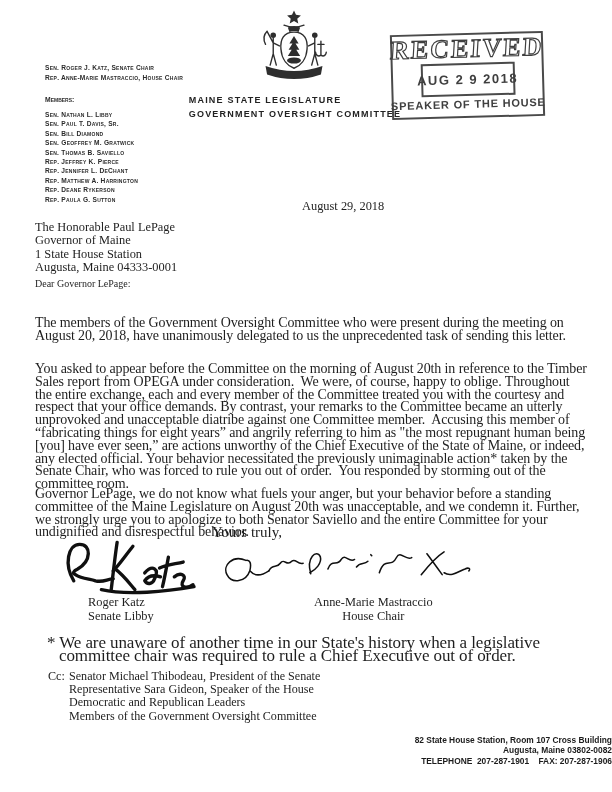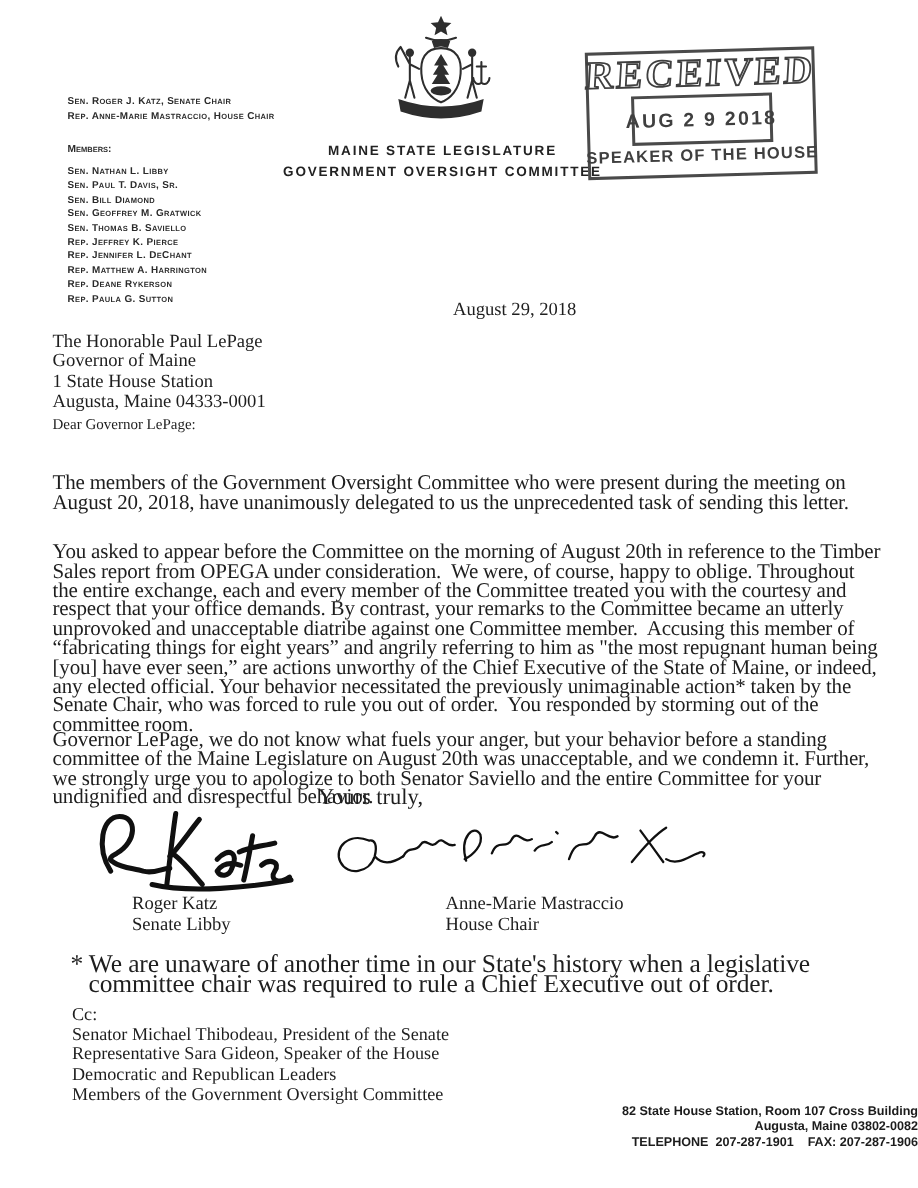--- a/index.html
+++ b/index.html
@@ -13,21 +13,21 @@
           font-weight:700;font-variant:small-caps;font-size:6.6px;line-height:10px;
           letter-spacing:.25px;color:#2b2b2b;}
   .members-label{position:absolute;left:45px;top:96px;font-family:"Liberation Sans",sans-serif;
           font-weight:700;font-variant:small-caps;font-size:6.8px;color:#2b2b2b;}
   .members{position:absolute;left:45px;top:110px;font-family:"Liberation Sans",sans-serif;
           font-weight:700;font-variant:small-caps;font-size:6.6px;line-height:9.4px;
           letter-spacing:.25px;color:#2b2b2b;}
 
   
   .seal{position:absolute;left:255px;top:9px;}
-  .org{position:absolute;left:295px;top:94px;transform:translateX(-50%);text-align:center;
+  .org{position:absolute;left:295px;top:94px;transform:translateX(-50%);text-align:left;
        font-family:"Liberation Sans",sans-serif;font-weight:700;font-size:9px;
        letter-spacing:1.2px;line-height:13.5px;white-space:nowrap;color:#222;}
 
   
   .stamp{position:absolute;left:391px;top:33px;width:153px;height:85px;
          border:2.5px solid #4a4a4a;transform:rotate(-1.6deg);
          display:flex;flex-direction:column;align-items:center;color:var(--stamp-ink);}
   .stamp-word{font-family:"Liberation Serif",serif;font-weight:700;font-size:26px;
          letter-spacing:2px;line-height:27px;color:transparent;
          -webkit-text-stroke:1.2px var(--stamp-ink);transform:skewX(-5deg);white-space:nowrap;}
@@ -43,25 +43,25 @@
   .recipient{position:absolute;left:35px;top:221px;font-size:12.4px;line-height:13.4px;}
   .salutation{position:absolute;left:35px;top:278px;font-size:10px;}
   .para{position:absolute;left:35px;width:553px;font-size:14px;line-height:12.8px;
         letter-spacing:-.12px;white-space:pre-wrap;}
   .p1{top:303px;} .p2{top:349px;} .p3{top:474px;}
   .closing{position:absolute;left:212px;top:524px;font-size:15px;}
 
   .sig-katz{position:absolute;left:58px;top:535px;}
   .sig-amm{position:absolute;left:212px;top:548px;}
   .signer{position:absolute;top:595px;font-size:12.4px;line-height:14px;}
-  .signer-1{left:88px;} .signer-2{left:297px;}
+  .signer-1{left:88px;} .signer-2{left:314px;text-align:center;}
 
   .footnote{position:absolute;left:47px;top:636px;width:538px;font-size:17px;
         line-height:13.2px;letter-spacing:-.1px;text-indent:-12px;padding-left:12px;}
-  .cc{position:absolute;left:48px;top:670px;font-size:12.1px;line-height:13.2px;display:flex;flex-direction:column;}
+  .cc{position:absolute;left:48px;top:670px;font-size:12.1px;line-height:13.2px;display:flex;}
   .cc-label{width:21px;}
   .footer{position:absolute;left:0;right:0;top:735px;text-align:right;
         font-family:"Liberation Sans",sans-serif;font-weight:700;font-size:8.4px;
         line-height:10.4px;color:#1c1c1c;}
   .keep{white-space:pre-wrap;}
   svg .ln{fill:none;stroke:#2e2e2e;stroke-width:1.8;stroke-linecap:round;stroke-linejoin:round;}
   svg .fl{fill:#2e2e2e;stroke:none;}
   svg .sig{fill:none;stroke:#101010;stroke-linecap:round;stroke-linejoin:round;}
 </style>
 </head>

